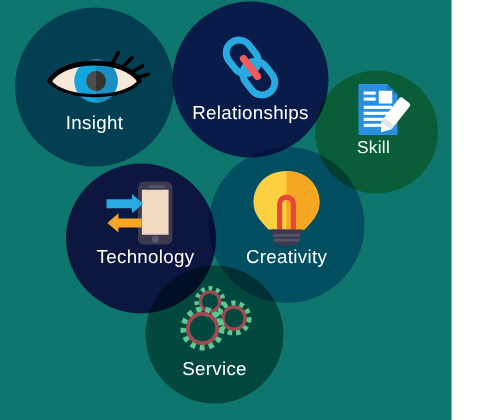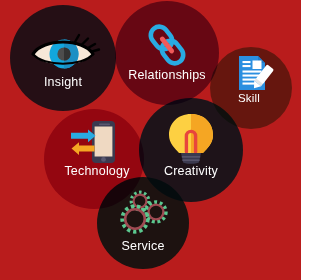--- a/index.html
+++ b/index.html
@@ -8,21 +8,21 @@
     padding: 0;
     background: #ffffff;
   }
   body {
     font-family: "Liberation Sans", sans-serif;
   }
   #stage {
     position: relative;
     width: 301px;
     height: 280px;
-    background: #b91c1c;
+    background: #0f766e;
     overflow: hidden;
   }
   #venn-svg {
     position: absolute;
     left: 0;
     top: 0;
     width: 301px;
     height: 280px;
     display: block;
   }

